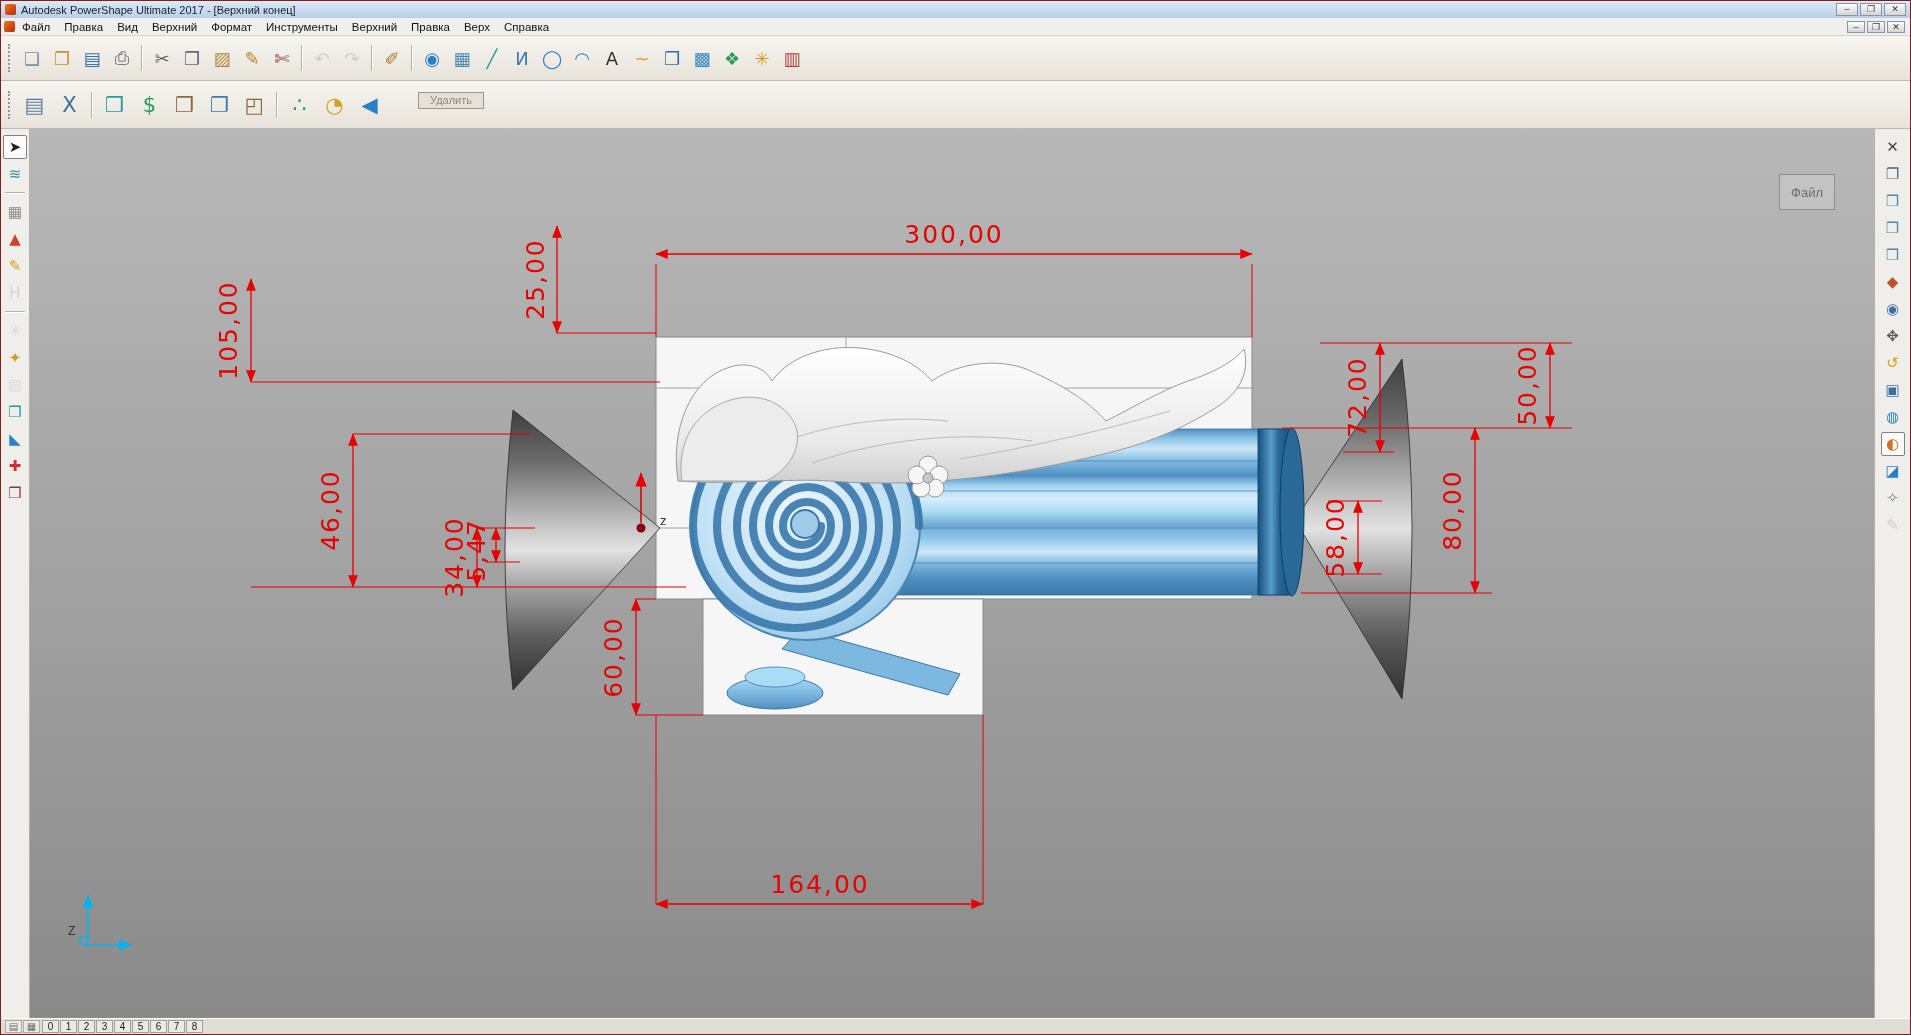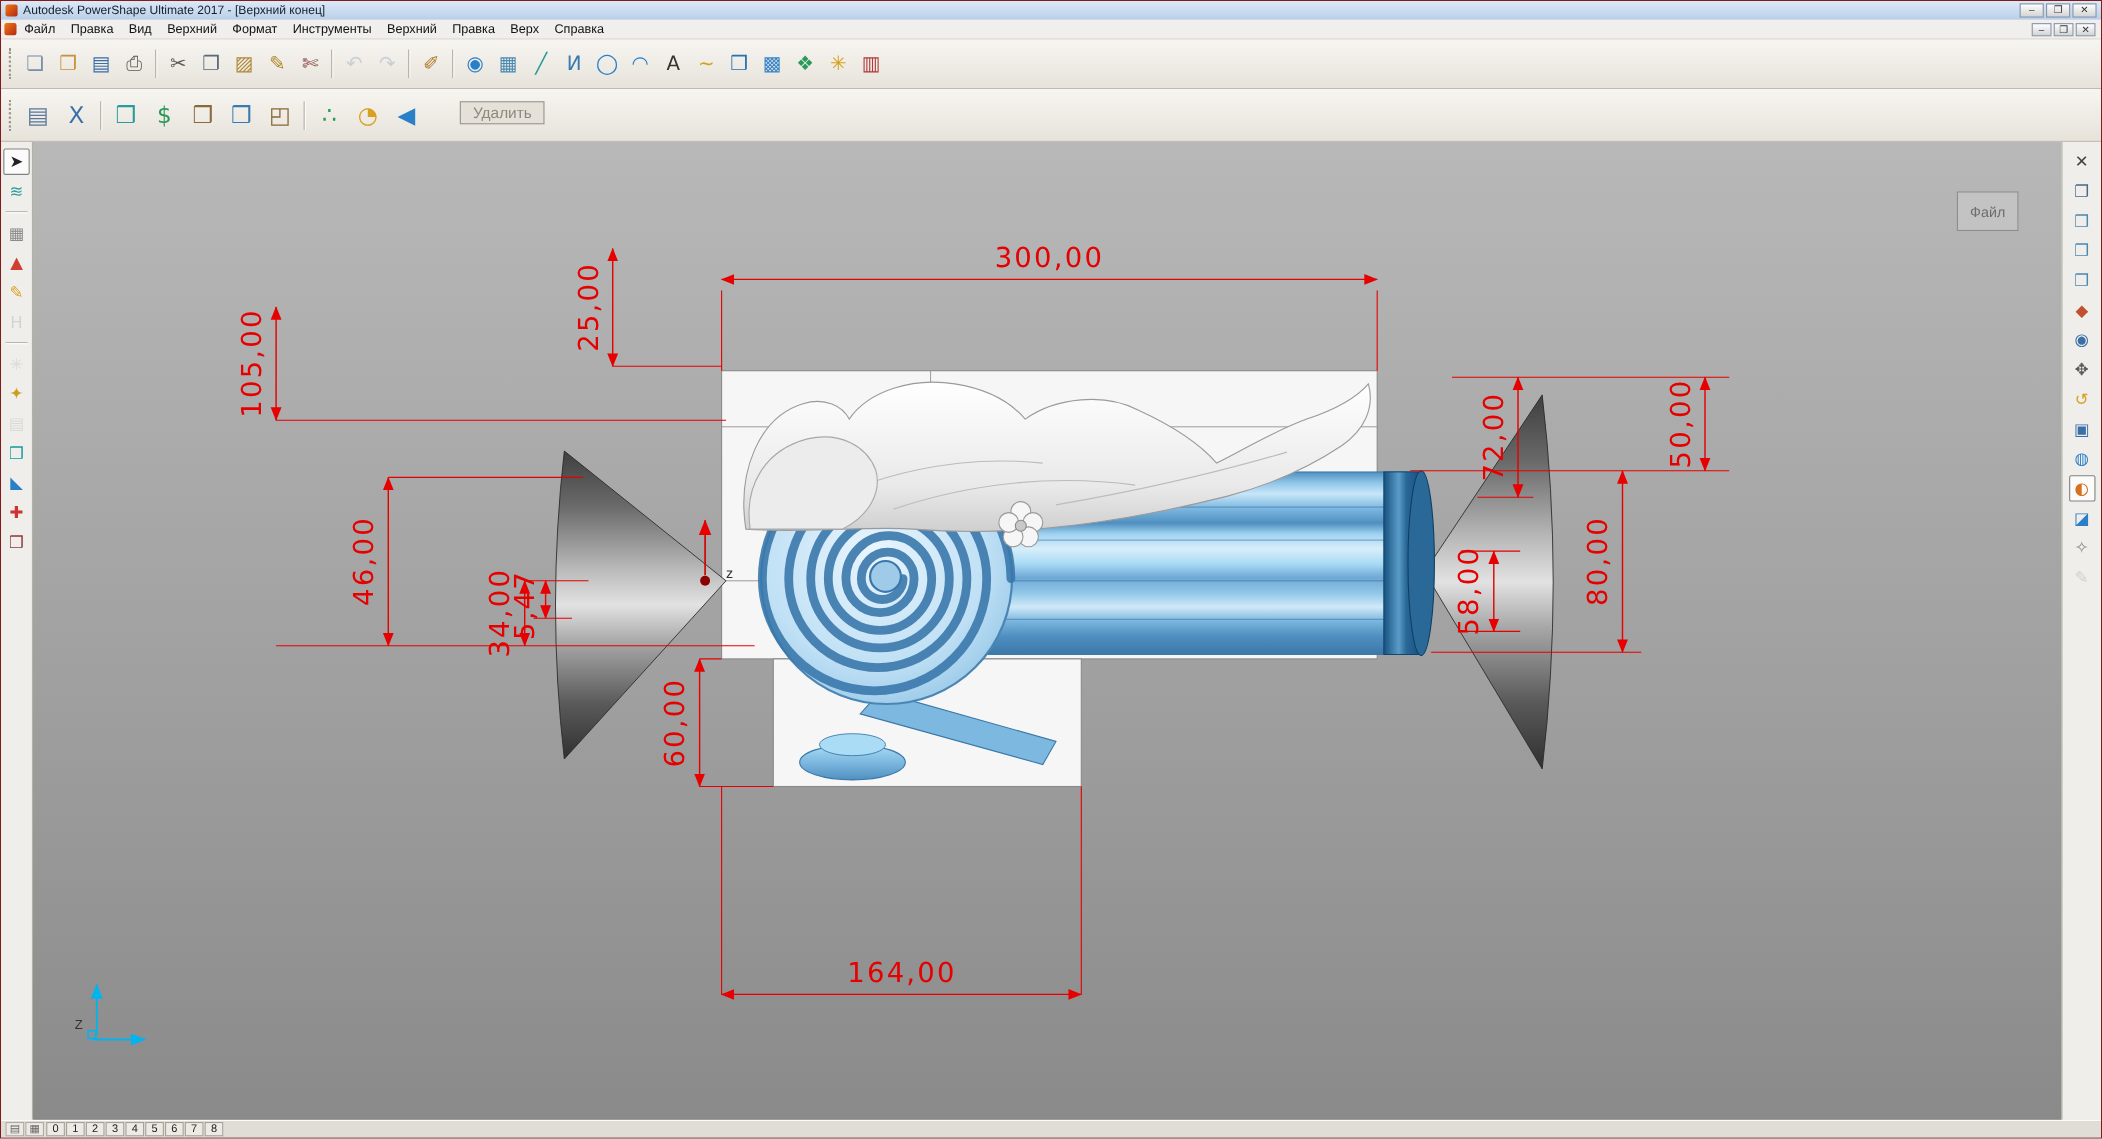--- a/index.html
+++ b/index.html
@@ -31,21 +31,21 @@
   .grip { width:3px; height:28px; border-left:2px dotted #9a968e; margin:0 6px 0 3px; }
   .iconrow { display:flex; align-items:center; }
   .ticon { width:28px; height:28px; display:flex; align-items:center; justify-content:center;
            font-family:"DejaVu Sans", sans-serif; font-size:18px; color:#556; border:1px solid transparent;
            border-radius:2px; margin:0 1px; cursor:default; }
   .toolbar.secondary .ticon { width:33px; height:33px; font-size:21px; }
   .tsep { width:0; height:26px; border-left:1px solid #b4b0a8; border-right:1px solid #fff; margin:0 4px; }
   .ticon.disabled { opacity:.38; }
   .ticon.selected { background:#fbfbfb; border-color:#82827e; }
   .tooltip { position:absolute; left:417px; top:11px; background:#e5e1d9; border:1px solid #9a968e;
-             color:#8d897f; font-size:14px; padding:1px 11px 2px; white-space:nowrap; }
+             color:#8d897f; font-size:11px; padding:1px 11px 2px; white-space:nowrap; }
 
   
   .workspace { flex:1 1 auto; min-height:0; display:flex; }
   .side-toolbar { background:#f0eeea; display:flex; flex-direction:column; align-items:center; padding-top:6px; gap:3px; flex:0 0 auto; }
   .side-toolbar.left  { width:29px; border-right:1px solid #b4b0a8; }
   .side-toolbar.right { width:36px; border-left:1px solid #b4b0a8; }
   .side-toolbar .ticon { width:24px; height:24px; font-size:15px; margin:0; }
   .side-toolbar .tsep { width:20px; height:0; border:none; border-top:1px solid #b4b0a8; border-bottom:1px solid #fff; margin:3px 0; }
 
   .canvas { flex:1 1 auto; position:relative; overflow:hidden;

